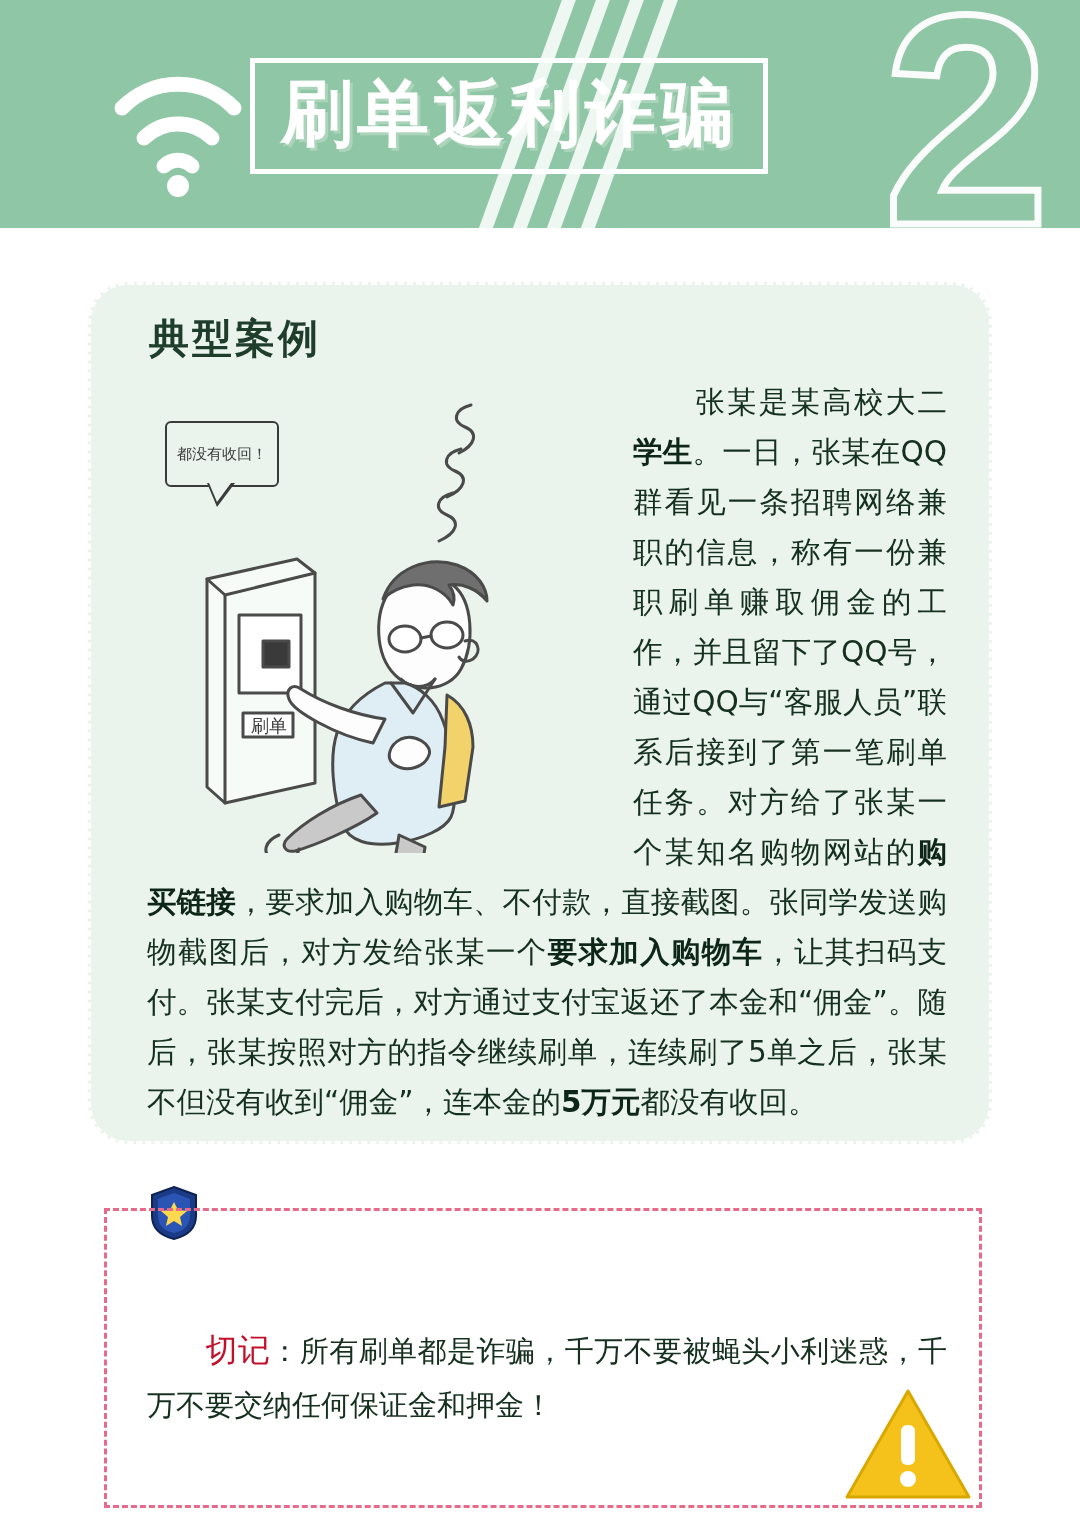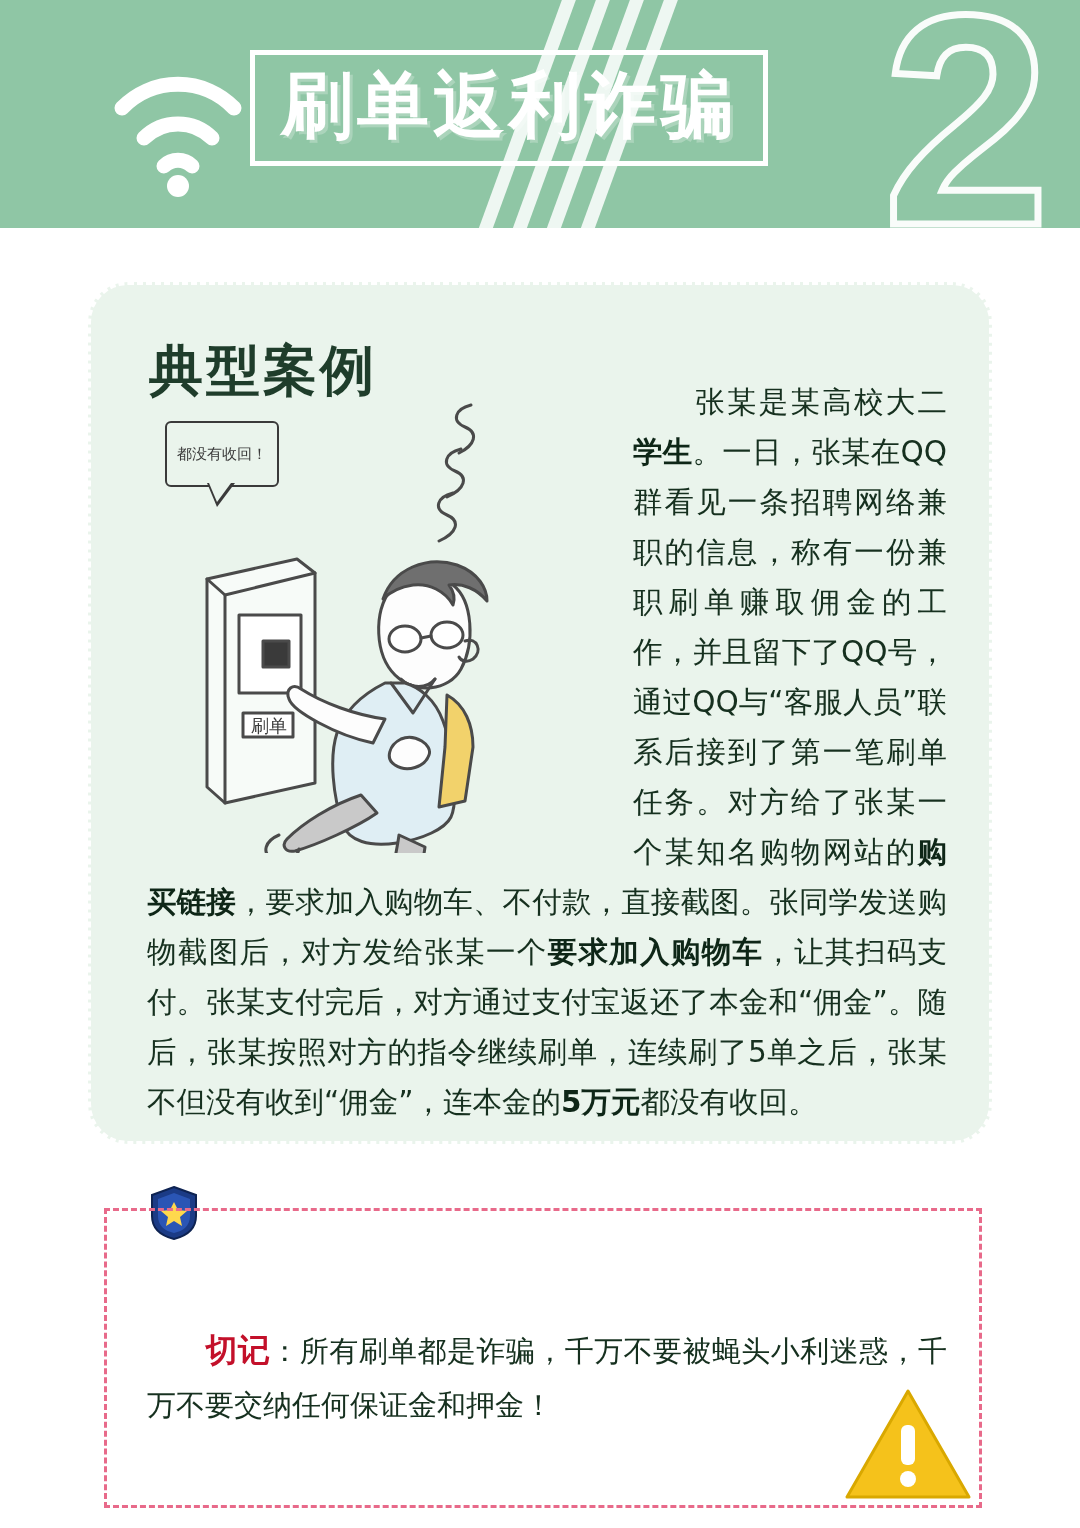--- a/index.html
+++ b/index.html
@@ -56,21 +56,21 @@
   }
 
   .wifi {
     position: absolute;
     left: 108px; top: 62px;
     width: 140px; height: 140px;
   }
 
   .title-box {
     position: absolute;
-    left: 250px; top: 50px;
+    left: 250px; top: 58px;
     border: 5px solid #ffffff;
     padding: 10px 26px 16px 26px;
   }
   .title-box .title-text {
     font-size: 72px;
     line-height: 80px;
     font-weight: 700;
     color: #ffffff;
     letter-spacing: 4px;
     font-family: "DejaVu Sans", "Liberation Sans", sans-serif;
@@ -85,26 +85,25 @@
     width: 904px;
     height: 862px;
     background: #eaf4ec;
     border: 3px dashed #ffffff;
     border-radius: 40px;
     box-sizing: border-box;
   }
   .case-title {
     position: absolute;
     left: 58px; top: 26px;
-    font-size: 54px;
+    font-size: 40px;
     font-weight: 700;
     color: #1f3d2b;
     letter-spacing: 3px;
     font-family: "DejaVu Sans", "Liberation Sans", sans-serif;
-    margin-top: 24px;
   }
 
   .case-body {
     position: absolute;
     left: 56px; top: 92px;
     width: 800px;
     font-size: 29.5px;
     line-height: 50px;
     color: #16301f;
     text-align: justify;
@@ -188,21 +187,21 @@
     width: 800px;
     font-size: 29px;
     line-height: 54px;
     color: #16301f;
     text-align: justify;
     text-justify: inter-ideograph;
     font-family: "DejaVu Sans", "Liberation Sans", sans-serif;
   }
   .reminder-body .indent { display: inline-block; width: 58px; }
   .reminder-body .keyword {
-    font-weight: 700;
+    font-weight: 400;
     color: #c3102a;
     font-size: 32px;
     margin-top: 20px;
   }
   .warn-tri {
     position: absolute;
     right: 6px; bottom: 2px;
     width: 130px; height: 116px;
   }
 </style>

